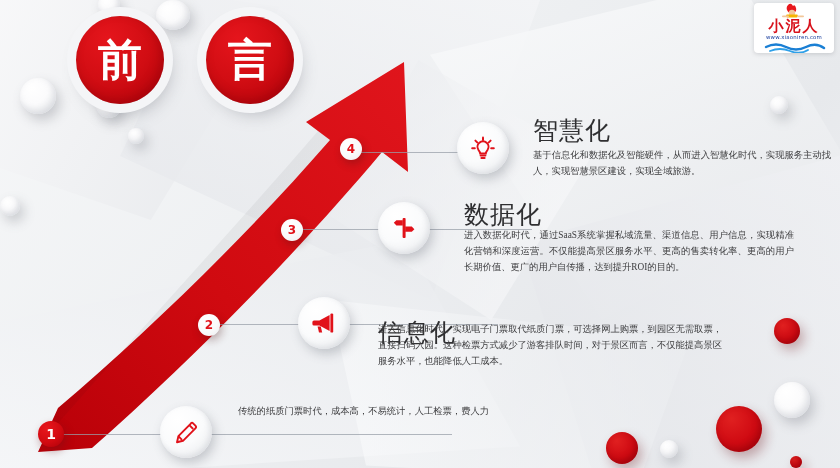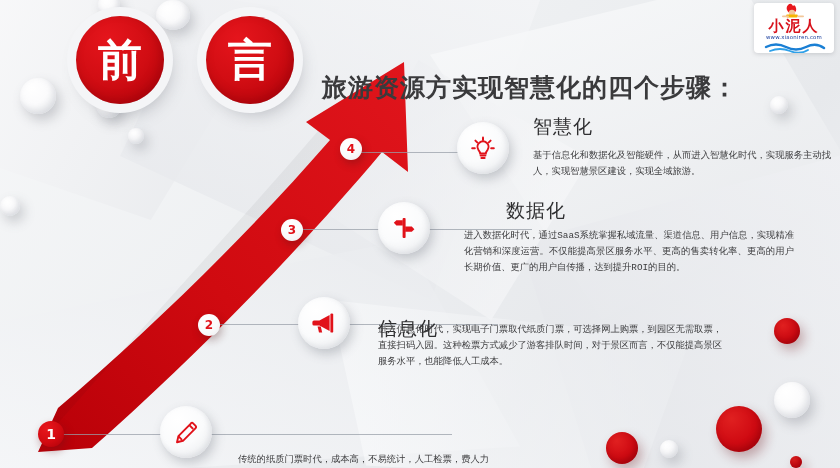--- a/index.html
+++ b/index.html
@@ -69,26 +69,26 @@
 
   
   #arrow{position:absolute;left:0;top:0;width:840px;height:468px;}
   .icon-bubble{
     position:absolute;width:52px;height:52px;border-radius:50%;
     background:radial-gradient(circle at 34% 26%,#ffffff 0%,#fafbfc 50%,#e6e8eb 100%);
     box-shadow:3px 5px 11px rgba(90,95,105,.30), inset -2px -2px 5px rgba(160,165,175,.22);
     display:flex;align-items:center;justify-content:center;
   }
   .step-title{
-    position:absolute;font-size:19px;color:#2f2f31;letter-spacing:1px;
+    position:absolute;font-size:25px;color:#2f2f31;letter-spacing:1px;
     font-family:"DejaVu Sans","Liberation Sans",sans-serif;white-space:nowrap;
   }
   .step-body{
     position:absolute;font-size:9.3px;line-height:1.72;color:#3c3c3e;
-    font-family:Liberation Mono, monospace;
+    font-family:Liberation Serif, serif;
     text-align:justify;
   }
   .leader{position:absolute;height:1px;background:#9aa0aa;opacity:.75;}
 
   
   .badge{
     position:absolute;border-radius:50%;
     display:flex;align-items:center;justify-content:center;
     font-family:"DejaVu Sans","Liberation Sans",sans-serif;
     font-weight:bold;
@@ -179,21 +179,20 @@
   <div class="leader" style="left:292px;top:229px;width:240px;"></div>
   <div class="leader" style="left:352px;top:152px;width:130px;"></div>
 
   <div class="title-circle" style="left:76px;top:16px;width:88px;height:88px;font-size:44px;">
     <span>前</span>
   </div>
   <div class="title-circle" style="left:206px;top:16px;width:88px;height:88px;font-size:44px;">
     <span>言</span>
   </div>
 
-  <h1 id="main-title">旅游资源方实现智慧化的四个步骤：</h1>
 
   <div id="logo">
     <svg width="80" height="16" viewBox="0 0 80 16" style="position:absolute;left:0;top:0;">
       <path d="M34 2 q3 -3 5 1 q2 -2 3 2 q1 4 -3 5 q-4 1 -6 -3 q-1 -3 1 -5 z" fill="#e8171d"></path>
       <circle cx="38" cy="10" r="3.2" fill="#f2c79a"></circle>
       <rect x="32" y="11.5" width="12" height="3" rx="1.4" fill="#f7b500"></rect>
       <rect x="28" y="12.4" width="7" height="1.8" rx=".9" fill="#f2c79a"></rect>
       <rect x="43" y="12.4" width="7" height="1.8" rx=".9" fill="#f2c79a"></rect>
     </svg>
     <div id="logo-cn">小泥人</div>
@@ -226,21 +225,21 @@
 
   <div class="icon-bubble" style="left:378px;top:202px;">
     <svg width="26" height="26" viewBox="0 0 26 26">
       <g fill="#e1121a">
         <rect x="11.6" y="3" width="3" height="20" rx="1"></rect>
         <path d="M11.8 5.2 H5.4 l-2.6 2.6 2.6 2.6 h6.4 z"></path>
         <path d="M14.2 11.6 h6.6 l2.6 2.6 -2.6 2.6 h-6.6 z"></path>
       </g>
     </svg>
   </div>
-  <div class="step-title" style="left:464px;top:198px;margin-left:42px;">数据化</div>
+  <div class="step-title" style="left:464px;top:198px;">数据化</div>
   <div class="step-body" style="left:464px;top:228px;width:330px;">进入数据化时代，通过SaaS系统掌握私域流量、渠道信息、用户信息，实现精准化营销和深度运营。不仅能提高景区服务水平、更高的售卖转化率、更高的用户长期价值、更广的用户自传播，达到提升ROI的目的。</div>
   <div class="badge hollow" style="left:281px;top:219px;width:22px;height:22px;font-size:12px;">
     <span>3</span>
   </div>
 
   <div class="icon-bubble" style="left:298px;top:297px;">
     <svg width="28" height="28" viewBox="0 0 28 28">
       <g fill="#e1121a">
         <path d="M4 11.4 h5.4 l10.2 -5.4 v16 l-10.2 -5.4 H4 a1.6 1.6 0 0 1 -1.6 -1.6 v-2 A1.6 1.6 0 0 1 4 11.4 z"></path>
         <rect x="20.4" y="4.4" width="2.8" height="19.2" rx="1.2"></rect>
@@ -256,18 +255,18 @@
 
   <div class="icon-bubble" style="left:160px;top:406px;">
     <svg width="28" height="28" viewBox="0 0 28 28">
       <g stroke="#e1121a" stroke-width="1.9" fill="none" stroke-linejoin="round">
         <path d="M20.6 4.8 l2.8 2.8 a2 2 0 0 1 0 2.8 L11 22.8 l-6 1.4 1.4 -6 L18.8 5.6 a1.3 1.3 0 0 1 1.8 -.8 z"></path>
         <line x1="17.6" y1="7.4" x2="21.2" y2="11"></line>
         <line x1="6.4" y1="18.2" x2="10" y2="21.8"></line>
       </g>
     </svg>
   </div>
-  <div class="step-body" style="left:238px;top:452px;width:300px;">传统的纸质门票时代，成本高，不易统计，人工检票，费人力</div>
+  <div class="step-body" style="left:238px;top:404px;width:300px;">传统的纸质门票时代，成本高，不易统计，人工检票，费人力</div>
   <div class="badge solid" style="left:38px;top:421px;width:26px;height:26px;font-size:14px;">
     <span>1</span>
   </div>
 
 </div>
 
 </body></html>

